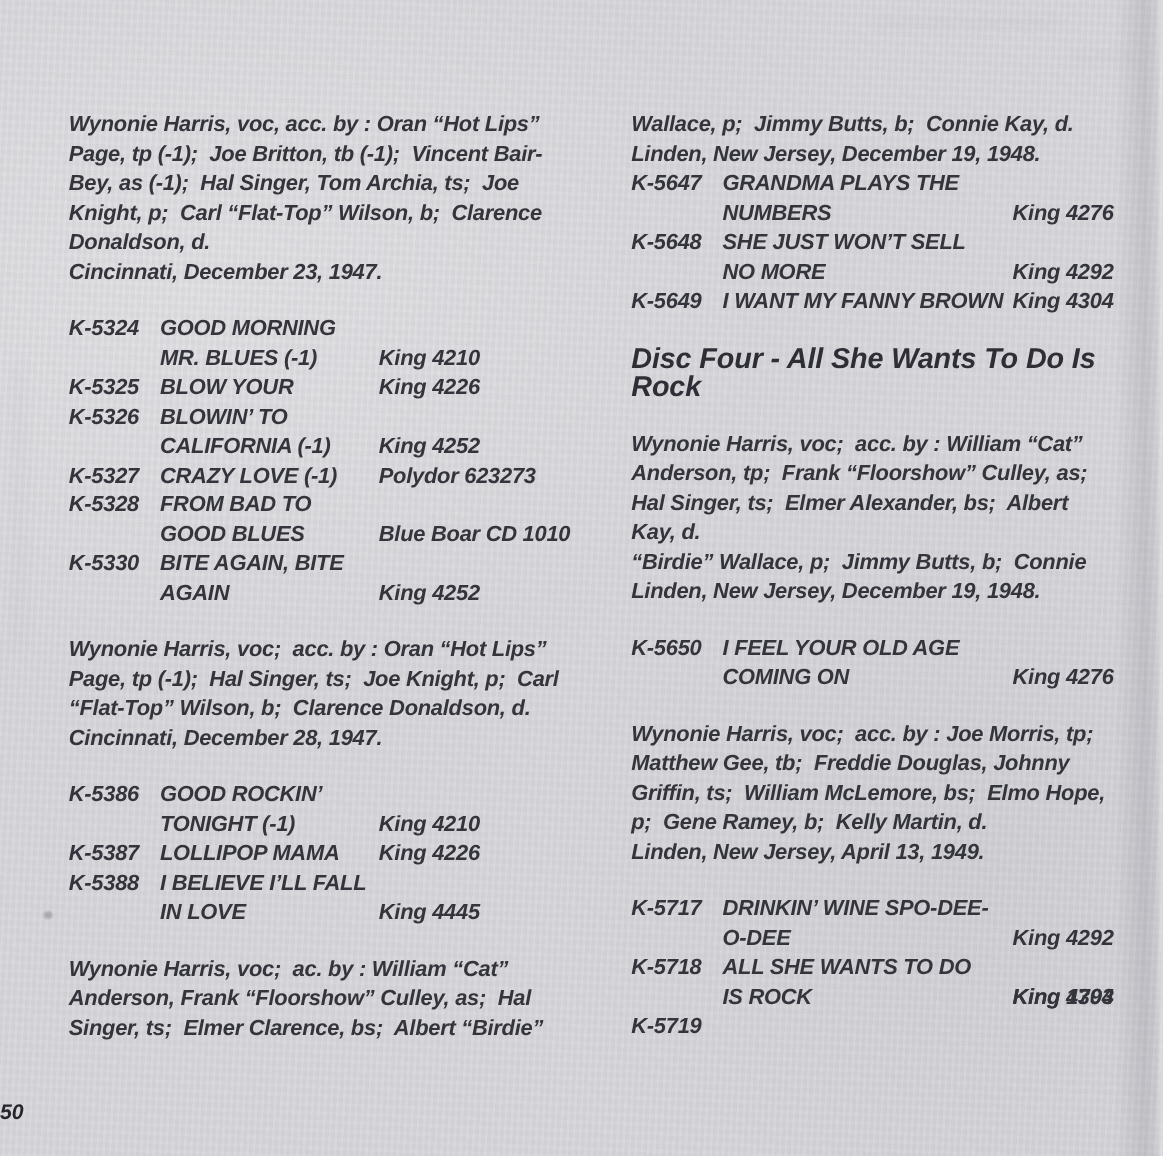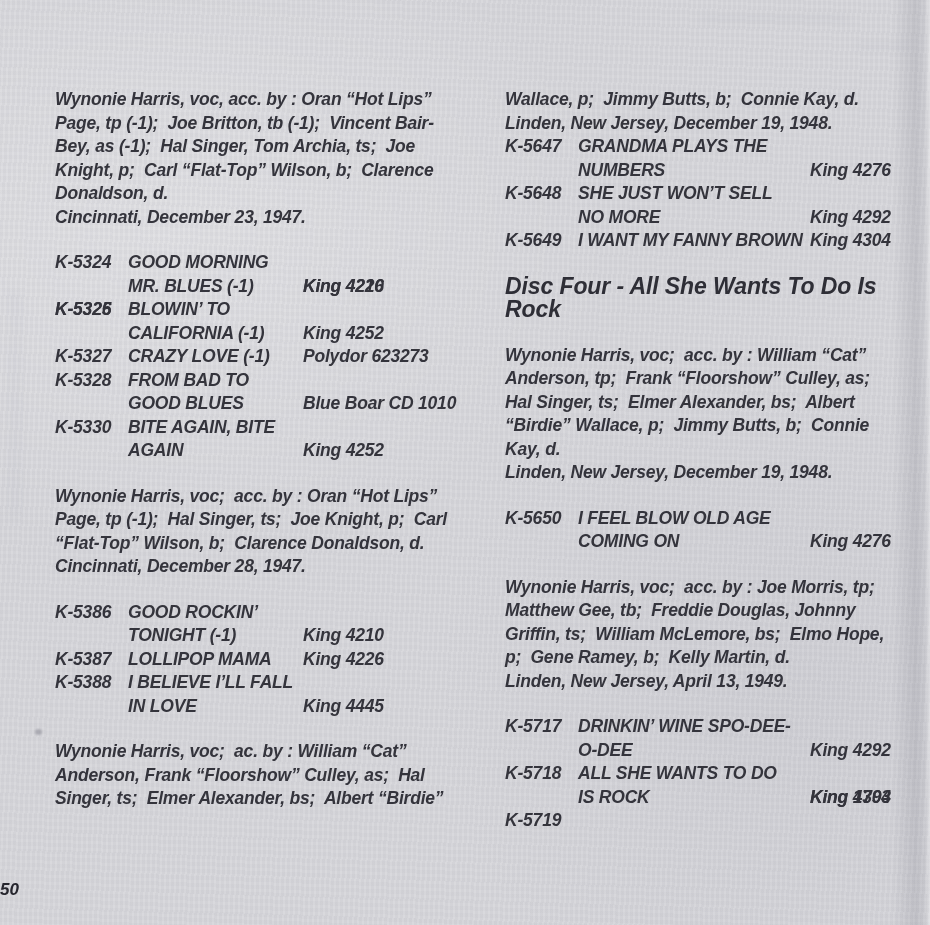--- a/index.html
+++ b/index.html
@@ -93,20 +93,21 @@
         <span class="tnum">K-5324</span>
         <span class="ttitle">
           <div class="line">GOOD MORNING</div>
           <div class="line">MR. BLUES (-1)</div>
         </span>
         <span class="tlabel">King 4210</span>
       </div>
       <div class="track-row">
         <span class="tnum">K-5325</span>
         <span class="ttitle">
+          <div class="line">BLOW YOUR</div>
         </span>
         <span class="tlabel">King 4226</span>
       </div>
       <div class="track-row">
         <span class="tnum">K-5326</span>
         <span class="ttitle">
           <div class="line">BLOWIN’ TO</div>
           <div class="line">CALIFORNIA (-1)</div>
         </span>
         <span class="tlabel">King 4252</span>
@@ -162,21 +163,21 @@
         <span class="ttitle">
           <div class="line">I BELIEVE I’LL FALL</div>
           <div class="line">IN LOVE</div>
         </span>
         <span class="tlabel">King 4445</span>
       </div>
     </div>
     <div class="block paragraph">
       <div class="line">Wynonie Harris, voc;  ac. by : William “Cat”</div>
       <div class="line">Anderson, Frank “Floorshow” Culley, as;  Hal</div>
-      <div class="line">Singer, ts;  Elmer Alexander, bs;  Albert “Birdie”</div>
+      <div class="line">Singer, ts;  Elmer Clarence, bs;  Albert “Birdie”</div>
     </div>
   </div>
 <div class="column col-right">
     <div class="block paragraph">
       <div class="line">Wallace, p;  Jimmy Butts, b;  Connie Kay, d.</div>
       <div class="line">Linden, New Jersey, December 19, 1948.</div>
     </div>
     <div class="block tracks continuation">
       <div class="track-row">
         <span class="tnum">K-5647</span>
@@ -200,29 +201,29 @@
           <div class="line">I WANT MY FANNY BROWN</div>
         </span>
         <span class="tlabel">King 4304</span>
       </div>
     </div>
     <div class="block heading">Disc Four - All She Wants To Do Is Rock</div>
     <div class="block paragraph">
       <div class="line">Wynonie Harris, voc;  acc. by : William “Cat”</div>
       <div class="line">Anderson, tp;  Frank “Floorshow” Culley, as;</div>
       <div class="line">Hal Singer, ts;  Elmer Alexander, bs;  Albert</div>
+      <div class="line">Kay, d.</div>
       <div class="line">“Birdie” Wallace, p;  Jimmy Butts, b;  Connie</div>
-      <div class="line">Kay, d.</div>
       <div class="line">Linden, New Jersey, December 19, 1948.</div>
     </div>
     <div class="block tracks">
       <div class="track-row">
         <span class="tnum">K-5650</span>
         <span class="ttitle">
-          <div class="line">I FEEL BLOW OLD AGE</div>
+          <div class="line">I FEEL YOUR OLD AGE</div>
           <div class="line">COMING ON</div>
         </span>
         <span class="tlabel">King 4276</span>
       </div>
     </div>
     <div class="block paragraph">
       <div class="line">Wynonie Harris, voc;  acc. by : Joe Morris, tp;</div>
       <div class="line">Matthew Gee, tb;  Freddie Douglas, Johnny</div>
       <div class="line">Griffin, ts;  William McLemore, bs;  Elmo Hope,</div>
       <div class="line">p;  Gene Ramey, b;  Kelly Martin, d.</div>

